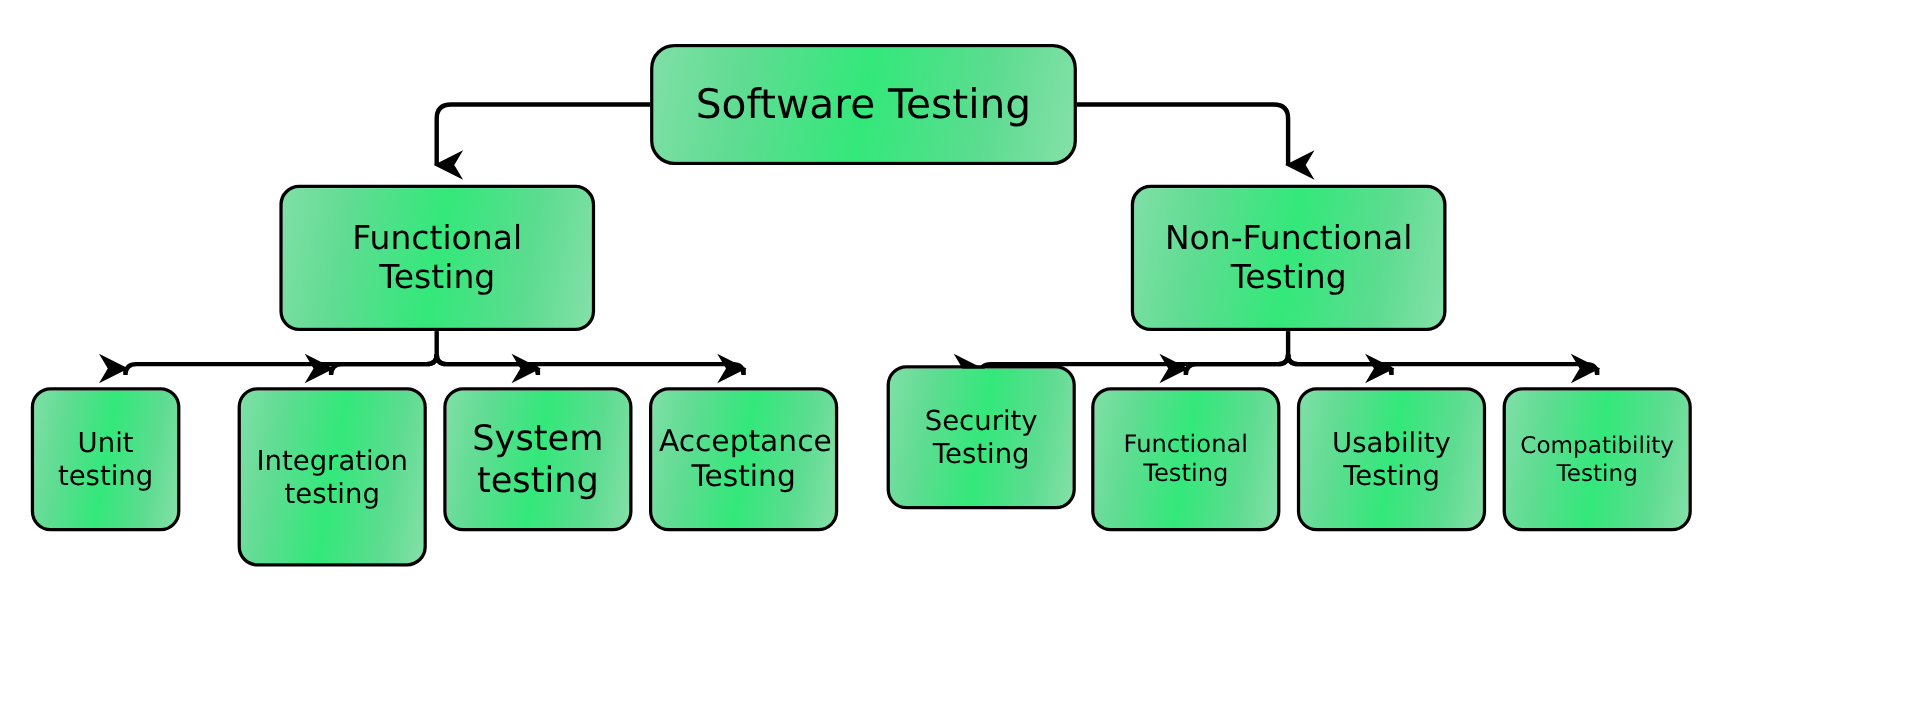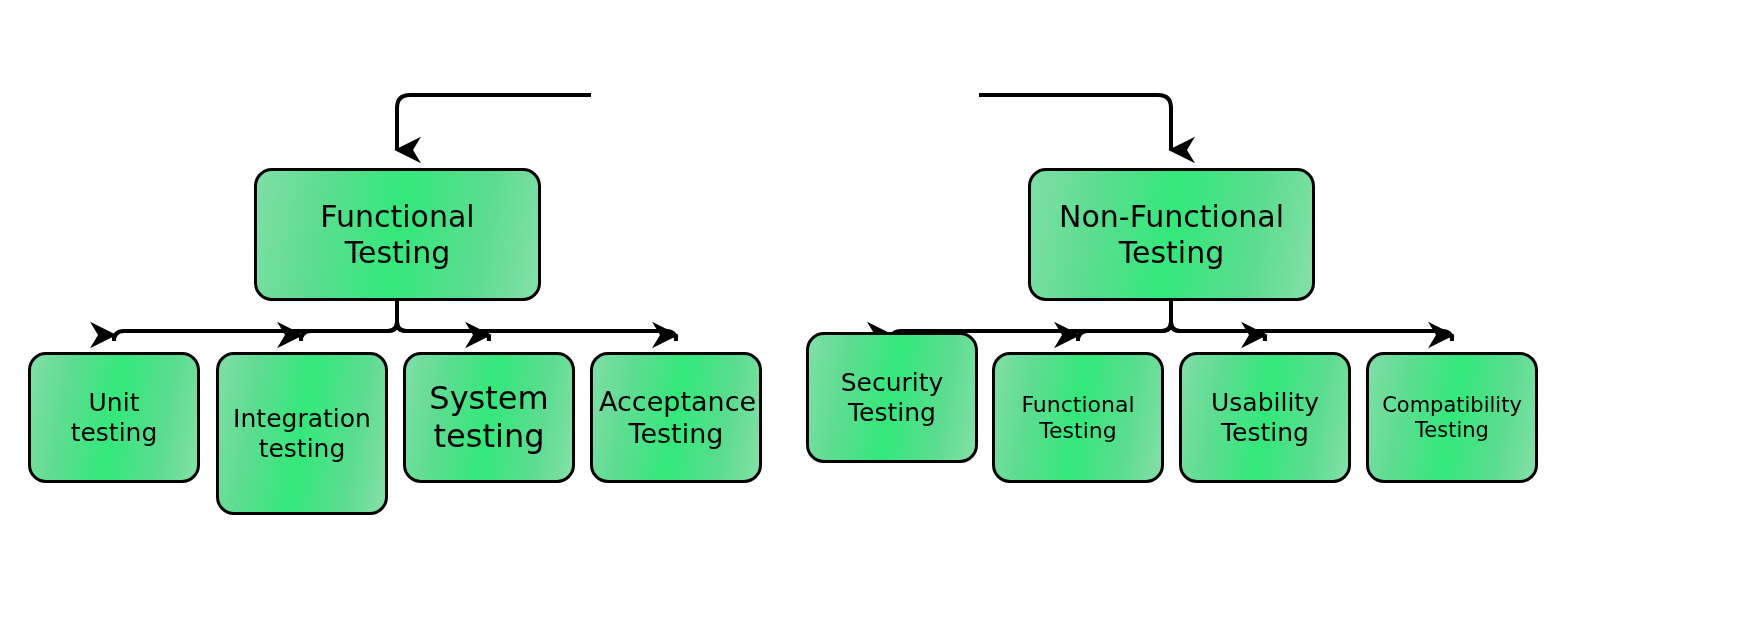--- a/index.html
+++ b/index.html
@@ -80,31 +80,34 @@
       <path d="M 397 322 Q 397 331 406 331 L 666 331 Q 676 331 676 341 L 676 335" marker-end="url(#arrow)"></path>
 
       <path d="M 1171 301 L 1171 322"></path>
       <path d="M 1171 322 Q 1171 331 1162 331 L 901 331 Q 891 331 891 341 L 891 335" marker-end="url(#arrow)"></path>
       <path d="M 1171 322 Q 1171 331 1162 331 L 1088 331 Q 1078 331 1078 341 L 1078 335" marker-end="url(#arrow)"></path>
       <path d="M 1171 322 Q 1171 331 1180 331 L 1255 331 Q 1265 331 1265 341 L 1265 335" marker-end="url(#arrow)"></path>
       <path d="M 1171 322 Q 1171 331 1180 331 L 1442 331 Q 1452 331 1452 341 L 1452 335" marker-end="url(#arrow)"></path>
     </g>
   </svg>
 
+  <div class="node root" id="node-root" style="left: 591px; top: 40px; width: 388px; height: 110px; font-size: 37px;">
+    <span>Software Testing</span>
+  </div>
 
   <div class="node" id="node-branch-0" style="left: 254px; top: 168px; width: 287px; height: 133px; font-size: 30px;">
     <span>Functional
 Testing</span>
   </div>
   <div class="node" id="node-branch-1" style="left: 1028px; top: 168px; width: 287px; height: 133px; font-size: 30px;">
     <span>Non-Functional
 Testing</span>
   </div>
 
-  <div class="node" id="node-leaf-0" style="left: 28px; top: 352px; width: 172px; height: 131px; font-size: 25px;">
+  <div class="node" id="node-leaf-0" style="left: 28px; top: 352px; width: 136px; height: 131px; font-size: 25px;">
     <span>Unit
 testing</span>
   </div>
   <div class="node" id="node-leaf-1" style="left: 216px; top: 352px; width: 172px; height: 163px; font-size: 25px;">
     <span>Integration
 testing</span>
   </div>
   <div class="node" id="node-leaf-2" style="left: 403px; top: 352px; width: 172px; height: 131px; font-size: 32px;">
     <span>System
 testing</span>

